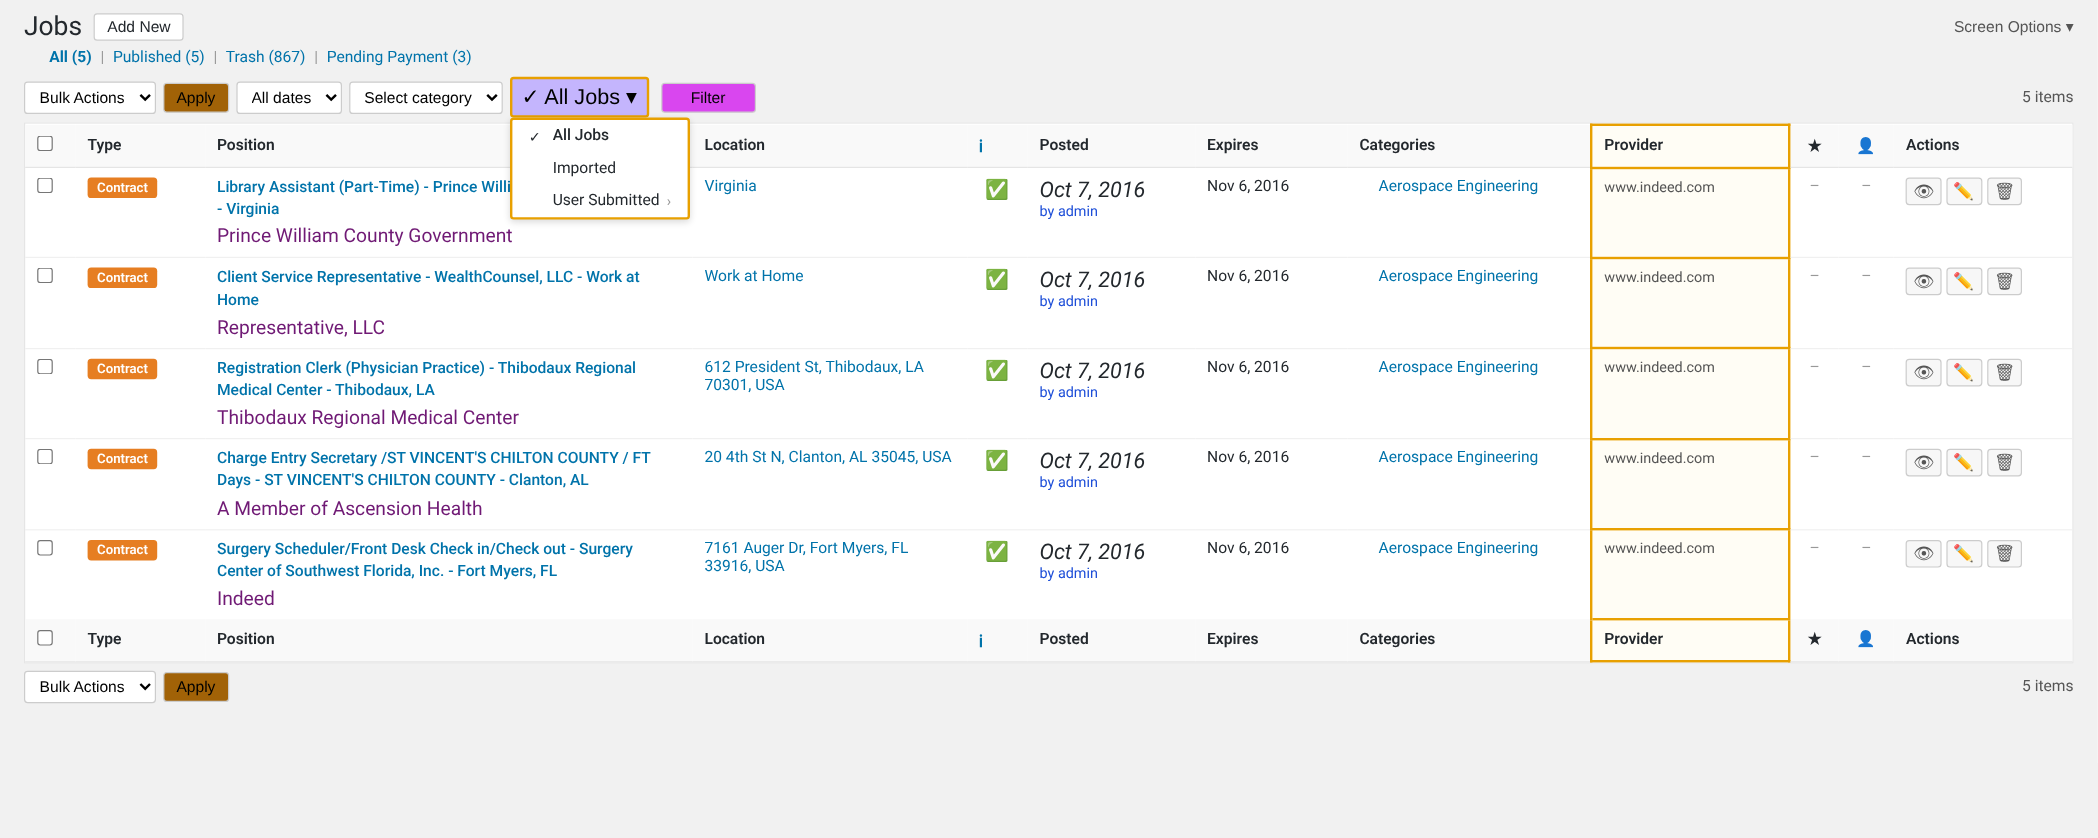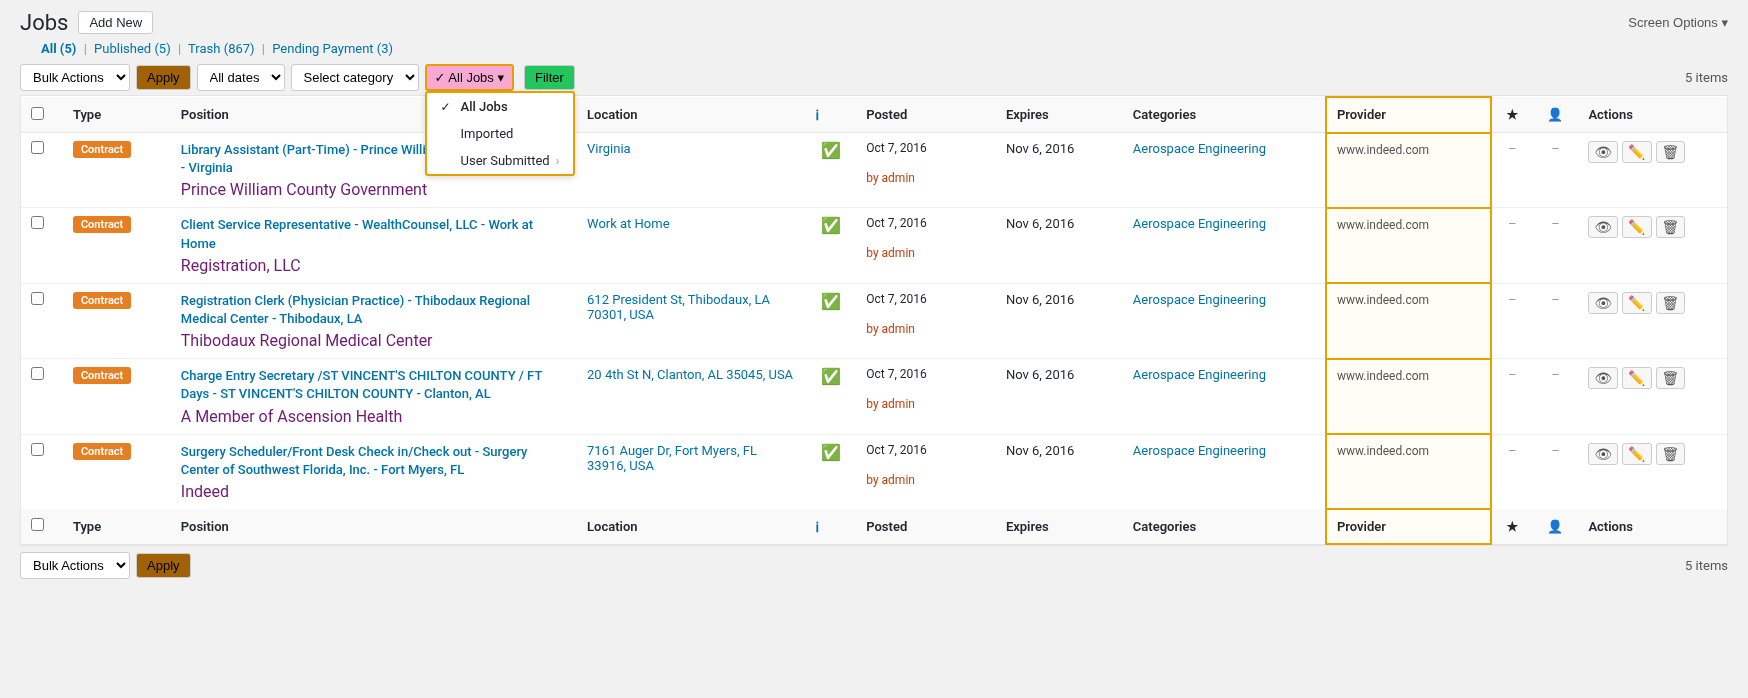--- a/index.html
+++ b/index.html
@@ -24,26 +24,26 @@
     
     .toolbar { display: flex; align-items: center; gap: 6px; margin-bottom: 4px; position: relative; }
     .bulk-select { border: 1px solid #ccc; border-radius: 3px; padding: 4px 8px; font-size: 13px; background: #fff; cursor: pointer; }
     .apply-btn { background: #a16207; border: 1px solid #ccc; border-radius: 3px; padding: 4px 10px; font-size: 13px; cursor: pointer; }
     .date-select { border: 1px solid #ccc; border-radius: 3px; padding: 4px 8px; font-size: 13px; background: #fff; cursor: pointer; }
     .cat-select { border: 1px solid #ccc; border-radius: 3px; padding: 4px 8px; font-size: 13px; background: #fff; cursor: pointer; }
     .item-count { margin-left: auto; font-size: 13px; color: #555; }
 
     
     .dropdown-wrap { position: relative; display: inline-block; }
-    .dropdown-trigger { border: 2px solid #e8a000; border-radius: 3px; padding: 4px 8px; font-size: 13px; background: #f9a8d4; cursor: pointer; }
+    .dropdown-trigger { border: 2px solid #e8a000; border-radius: 3px; padding: 4px 8px; font-size: 18px; background: #c4b5fd; cursor: pointer; }
     .dropdown-menu { position: absolute; top: 100%; left: 0; background: #fff; border: 2px solid #e8a000; border-radius: 3px; z-index: 100; min-width: 150px; box-shadow: 0 2px 6px rgba(0,0,0,0.15); }
     .dropdown-menu-item { padding: 6px 14px; font-size: 13px; cursor: pointer; white-space: nowrap; display: flex; align-items: center; gap: 6px; }
     .dropdown-menu-item.active { font-weight: 500; }
     .checkmark { font-size: 12px; color: #23282d; width: 14px; }
-    .filter-btn-inline { background: #22c55e; border: 1px solid #ccc; border-radius: 3px; padding: 4px 10px; font-size: 13px; cursor: pointer; margin-left: 4px; }
+    .filter-btn-inline { background: #d946ef; border: 1px solid #ccc; border-radius: 3px; padding: 4px 24px; font-size: 13px; cursor: pointer; margin-left: 4px; }
 
     
     .provider-highlight { border: 2px solid #e8a000; }
 
     
     .table-wrap { background: #fff; border: 1px solid #e5e5e5; border-radius: 0; }
     table { width: 100%; border-collapse: collapse; }
     th { background: #f9f9f9; border-bottom: 1px solid #e5e5e5; padding: 8px 10px; text-align: left; font-weight: 600; font-size: 13px; color: #23282d; }
     th.center { text-align: center; }
     td { border-bottom: 1px solid #f0f0f0; padding: 8px 10px; vertical-align: top; font-size: 13px; }
@@ -58,23 +58,23 @@
     .col-provider { width: 130px; background: #fffdf5; }
     .col-star { width: 30px; text-align: center; }
     .col-person { width: 30px; text-align: center; }
     .col-actions { width: 90px; }
 
     .contract-badge { background: #e67e22; color: #fff; border-radius: 3px; padding: 2px 8px; font-size: 11px; font-weight: 600; display: inline-block; }
     .position-link { color: #0073aa; text-decoration: none; font-size: 13px; font-weight: 500; line-height: 1.4; display: block; }
     .company-name { color: #701a75; font-size: 16px; margin-top: 3px; }
     .location-link { color: #0073aa; text-decoration: none; font-size: 13px; }
     .status-icon { color: #46b450; font-size: 16px; }
-    .post-date { font-size: 12px; }
-    .post-by { font-size: 12px; color: #c2410c; margin-top: 16px; }
-    .category-link { color: #0073aa; text-decoration: none; font-size: 13px; }
+    .post-date { font-size: 18px; font-style: italic; }
+    .post-by { font-size: 12px; color: #1d4ed8; }
+    .category-link { color: #0073aa; text-decoration: none; font-size: 13px; margin-left: 16px; }
     .provider-text { font-size: 12px; color: #555; }
     .dash { color: #999; }
     .action-icons { display: flex; gap: 4px; align-items: center; }
     .action-icon { color: #555; cursor: pointer; font-size: 14px; border: 1px solid #ccc; border-radius: 3px; padding: 2px 5px; background: #f7f7f7; }
     .info-icon { color: #0073aa; font-size: 14px; cursor: pointer; }
 
     
     .bottom-toolbar { display: flex; align-items: center; justify-content: space-between; margin-top: 6px; }
     .bottom-left { display: flex; align-items: center; gap: 6px; }
     .bottom-count { font-size: 13px; color: #555; }
@@ -190,21 +190,21 @@
           <span class="action-icon" title="Edit">✏️</span>
           <span class="action-icon" title="Delete">🗑</span>
         </div>
       </td>
     </tr>
           <tr>
       <td class="col-cb"><input type="checkbox" style=""></td>
       <td class="col-type"><span class="contract-badge">Contract</span></td>
       <td class="col-position">
         <a class="position-link" href="#">Client Service Representative - WealthCounsel, LLC - Work at Home</a>
-        <div class="company-name">Registration, LLC</div>
+        <div class="company-name">Representative, LLC</div>
       </td>
       <td class="col-location">
         <a class="location-link" href="#">Work at Home</a>
       </td>
       <td style="width:30px; text-align:center;">
         <span class="status-icon">✅</span>
       </td>
       <td class="col-posted">
         <div class="post-date">Oct 7, 2016</div>
         <div class="post-by">by admin</div>

